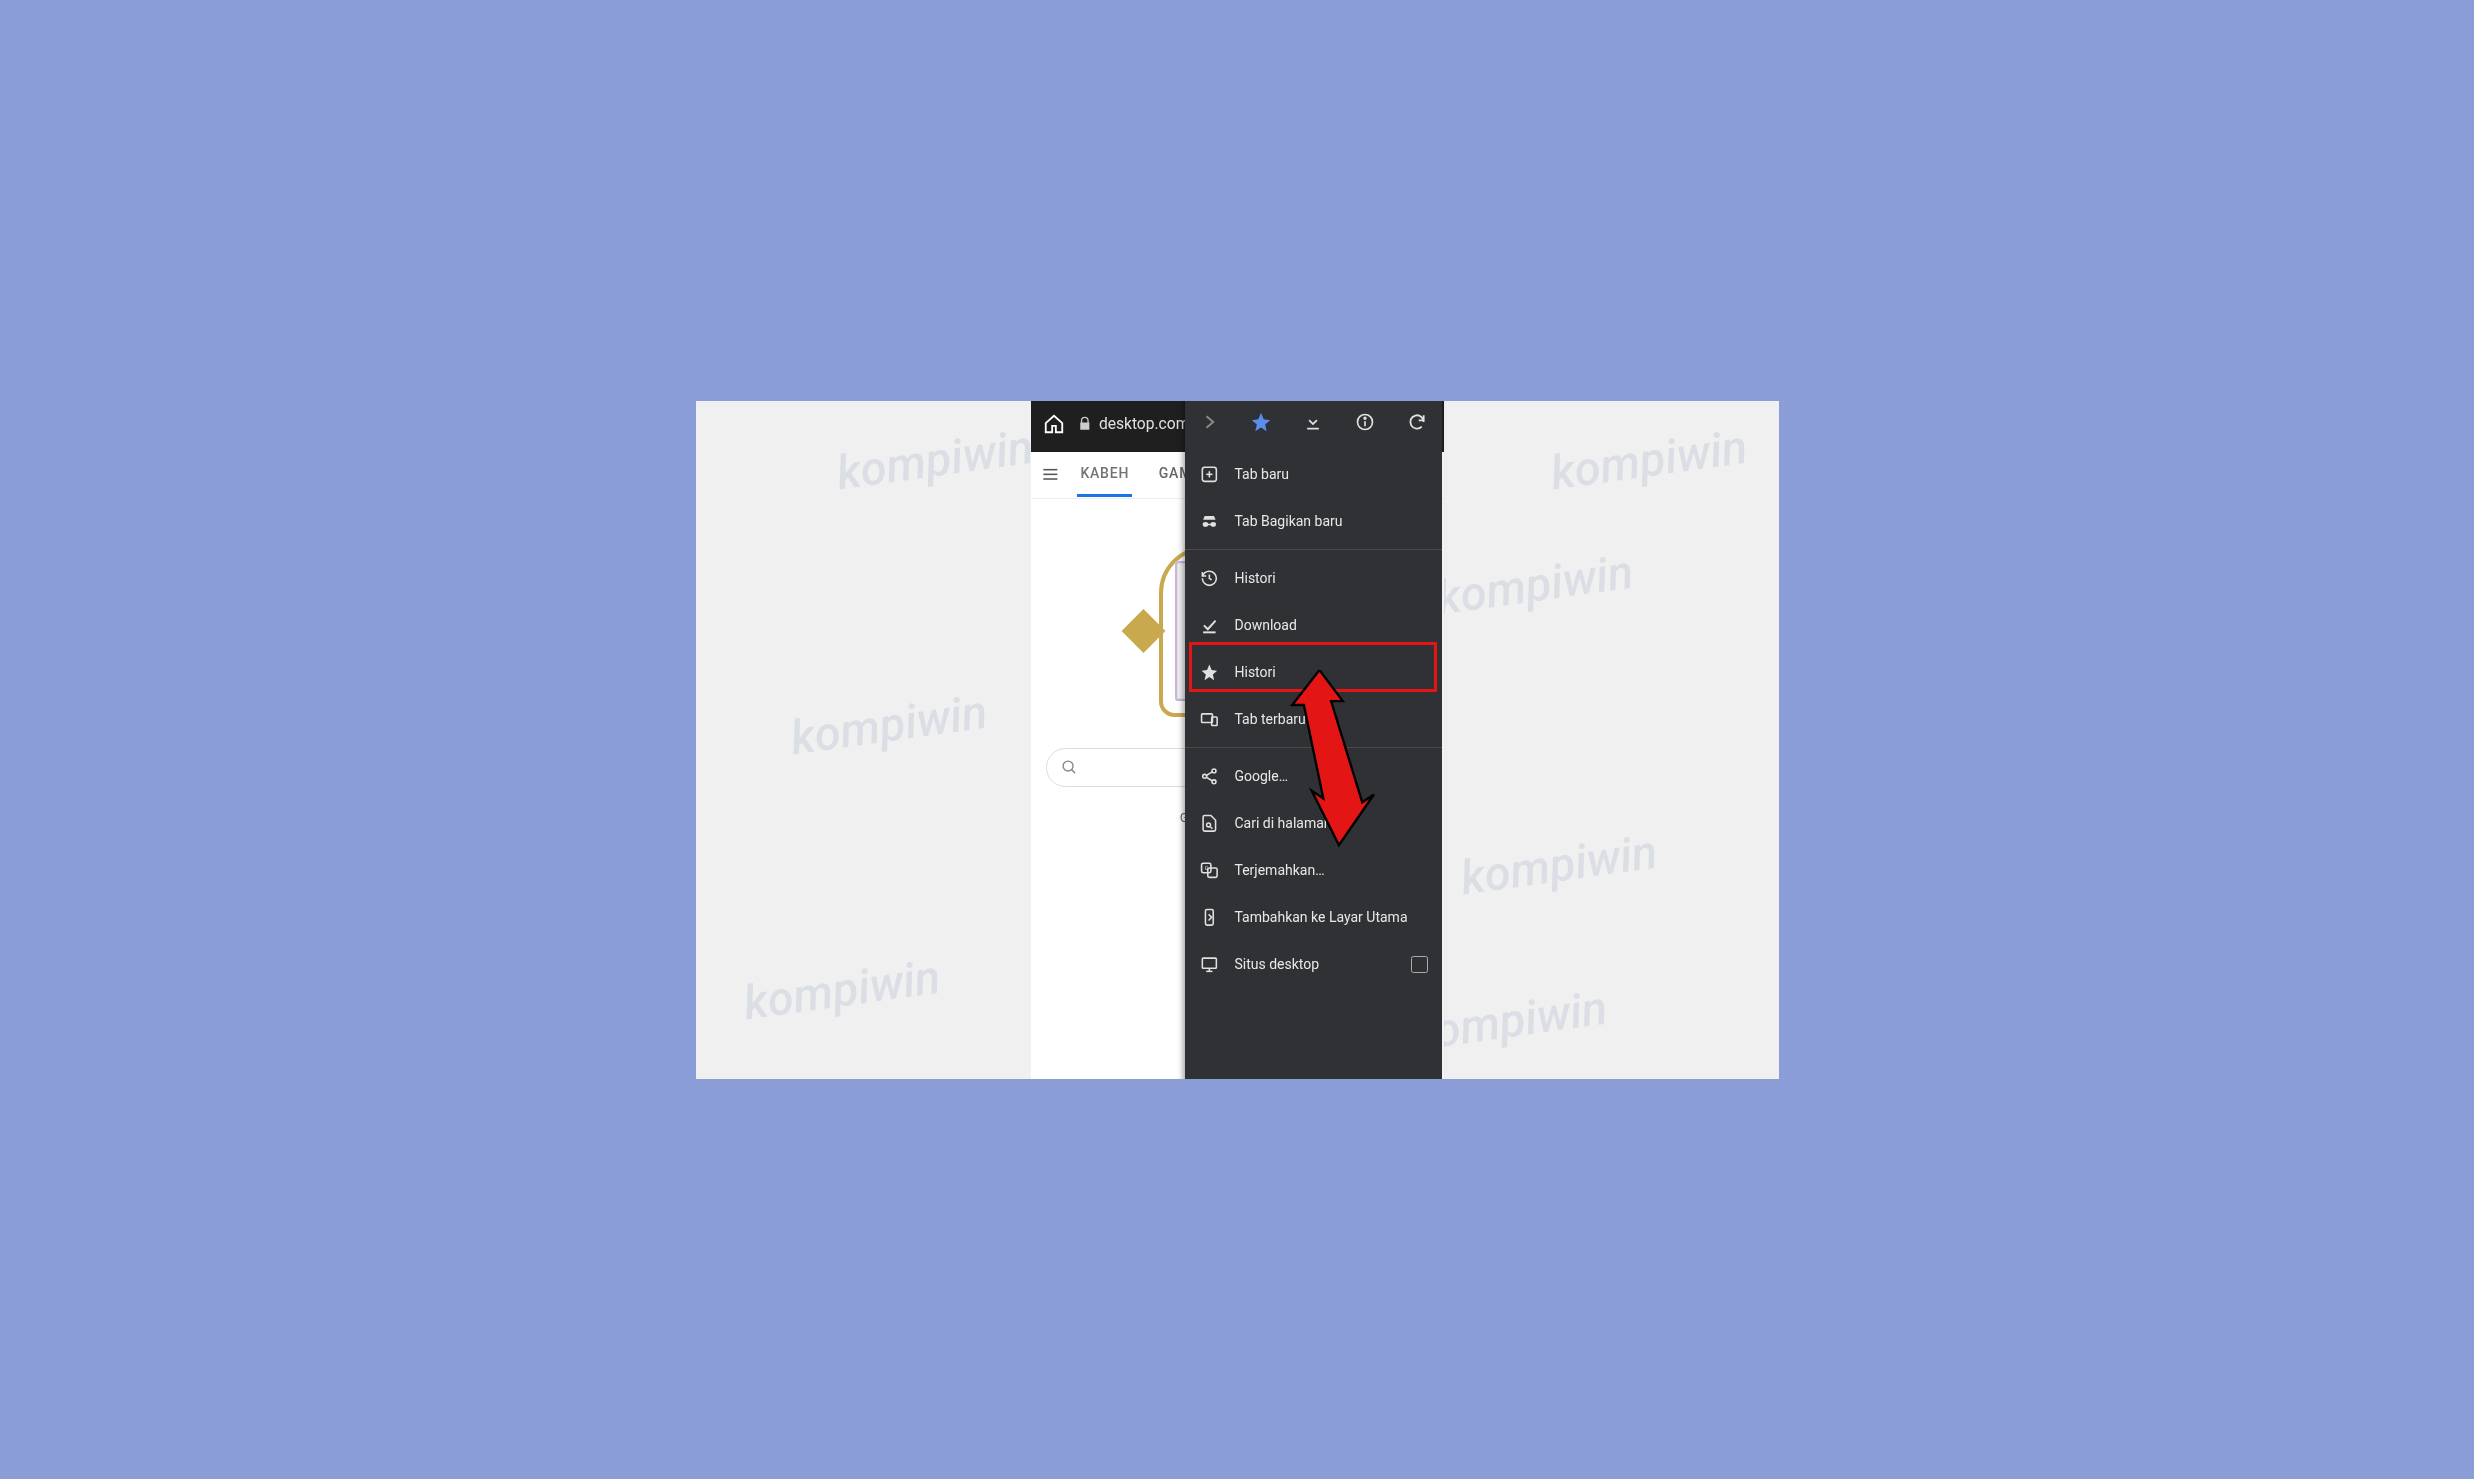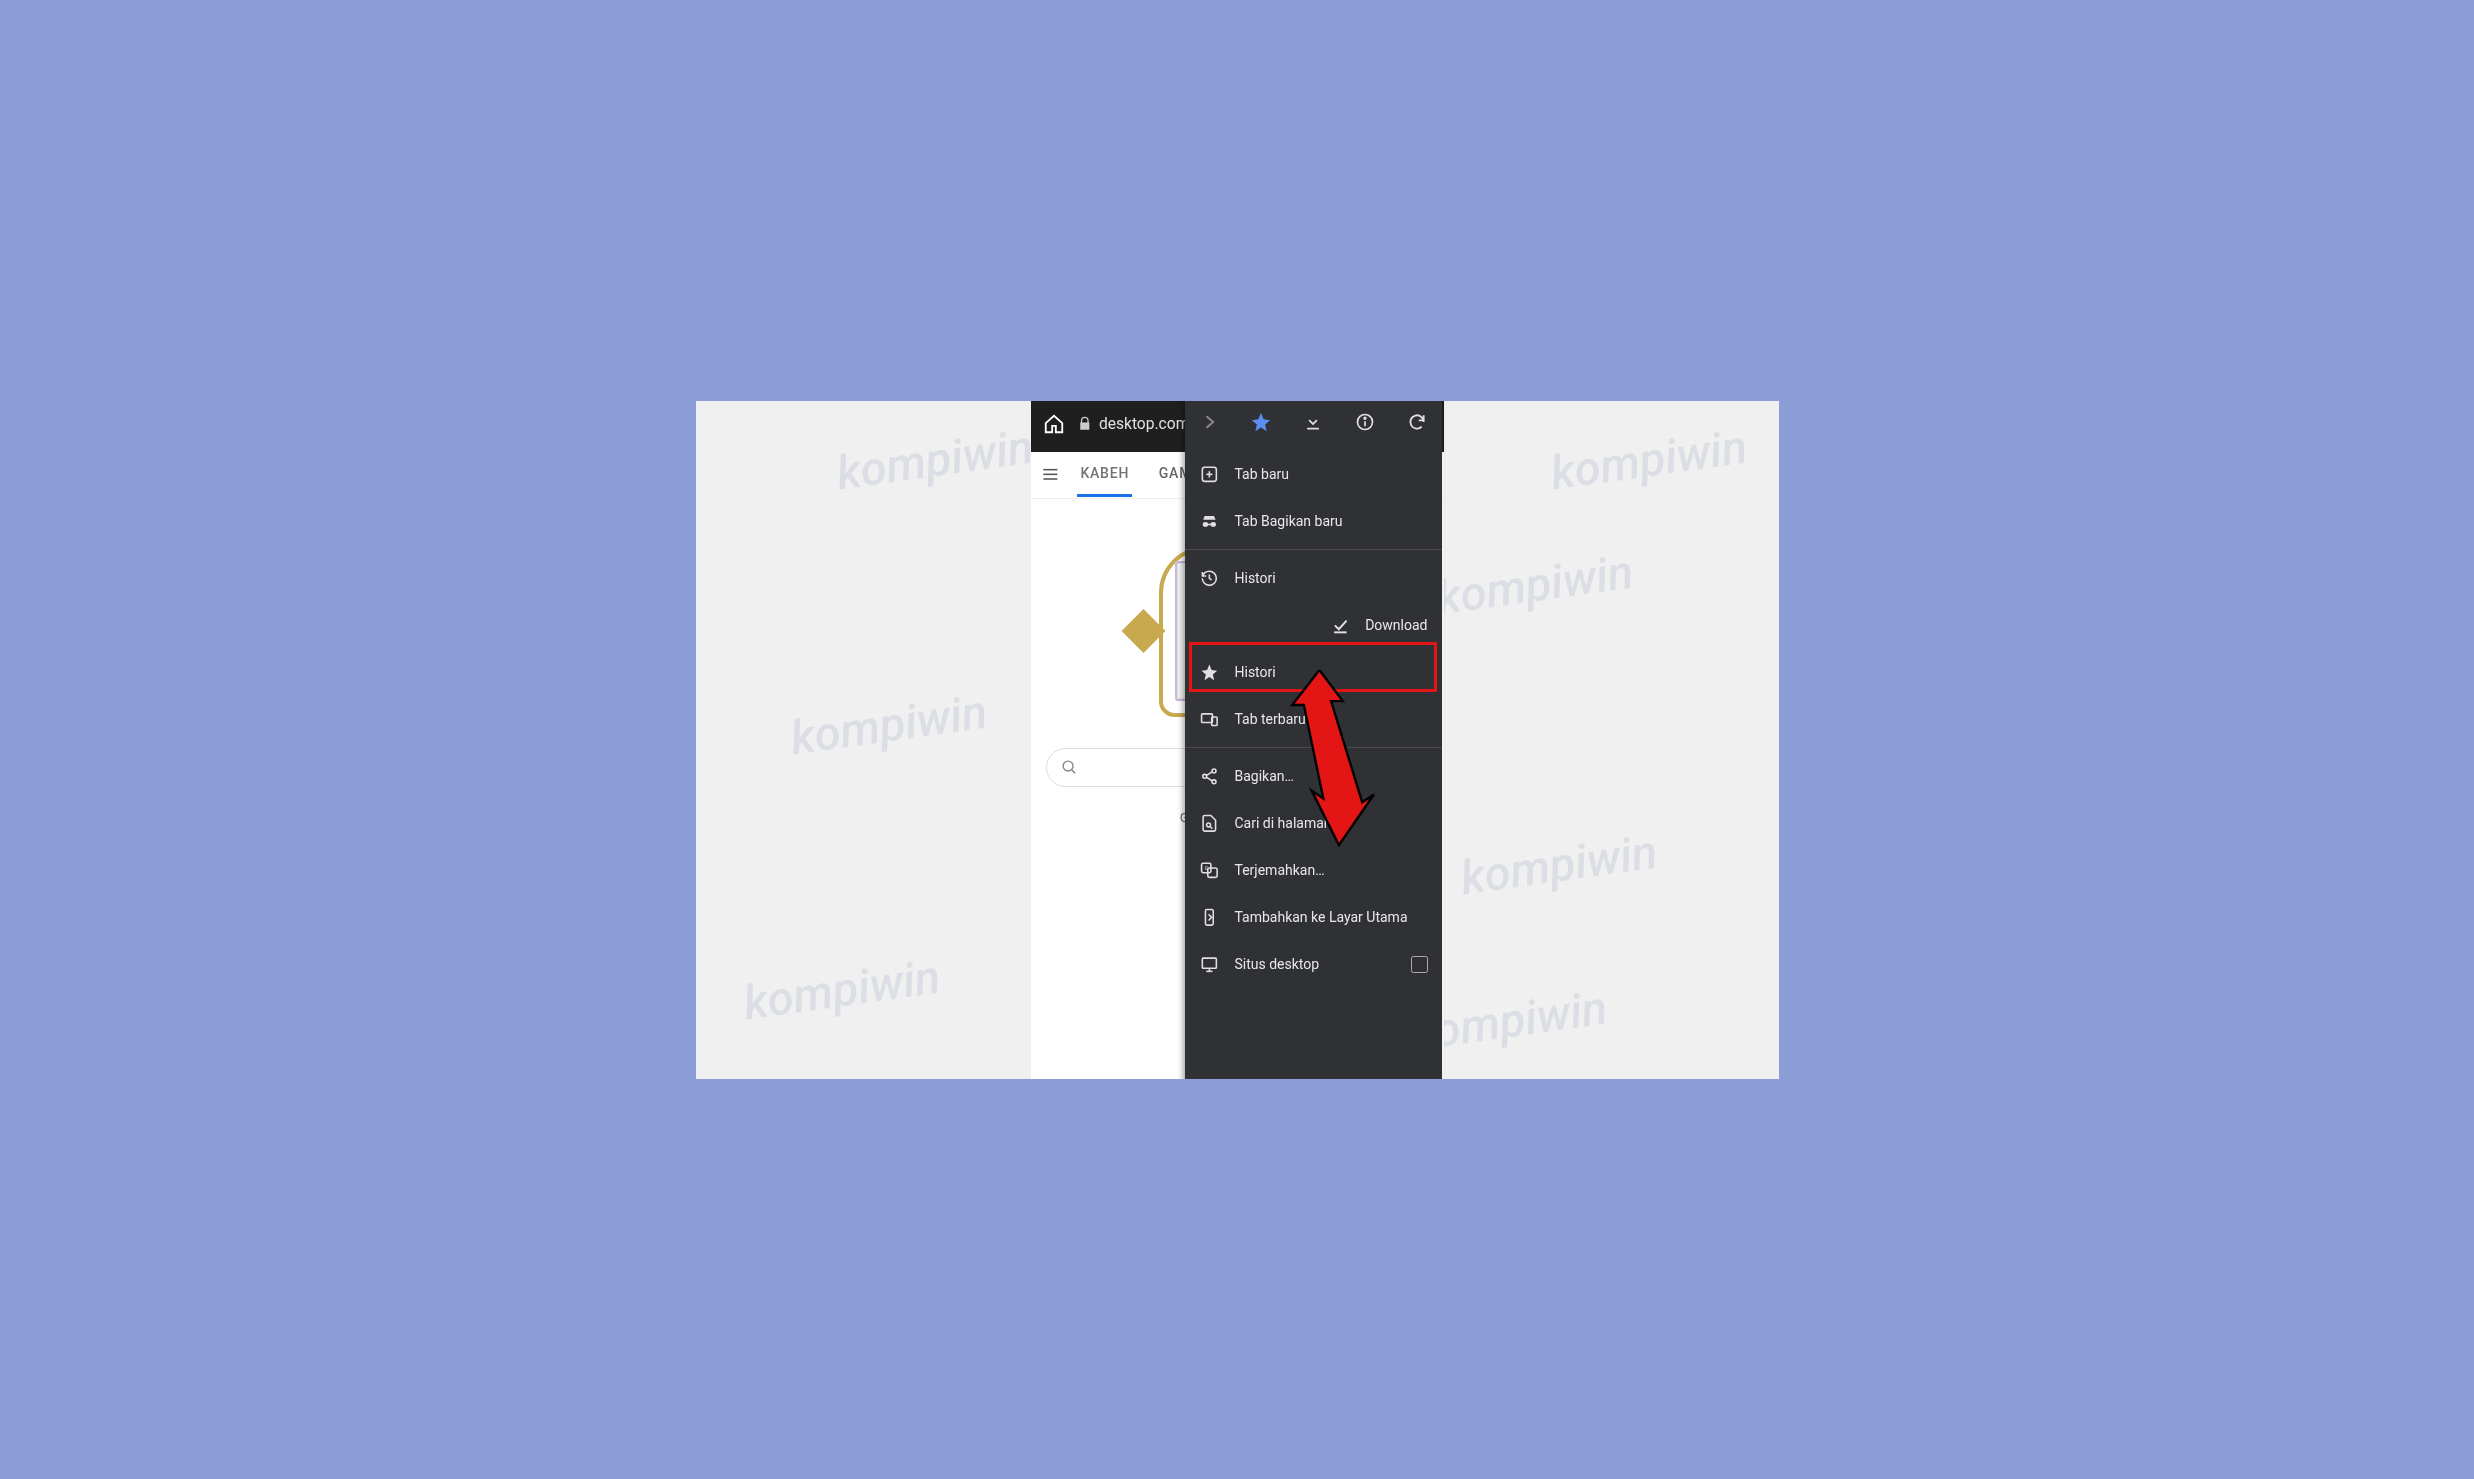--- a/index.html
+++ b/index.html
@@ -312,21 +312,21 @@
         <div class="menu-divider"></div>
         <div class="menu-item">
           <span class="icon">
               <svg width="18.7" height="18.7" viewBox="0 0 24 24" fill="none" stroke="#e0e0e0" stroke-width="2">
                 <path d="M3 12a9 9 0 109-9 9 9 0 00-8.7 7M3 4v5h5"></path>
                 <polyline points="12 7 12 12 15 14"></polyline>
               </svg>
             </span>
           <span>Histori</span>
         </div>
-        <div class="menu-item" style="position:relative;justify-content:flex-end;">
+        <div class="menu-item" style="position:relative;">
           <span class="icon">
               <svg width="18.7" height="18.7" viewBox="0 0 24 24" fill="none" stroke="#e0e0e0" stroke-width="2.5">
                 <polyline points="5 12 10 17 20 6"></polyline>
                 <line x1="4" y1="21" x2="20" y2="21"></line>
               </svg>
             </span>
           <span>Download</span>
         </div>
         <div class="menu-item">
           <span class="icon">
@@ -349,21 +349,21 @@
         <div class="menu-item">
           <span class="icon">
               <svg width="18.7" height="18.7" viewBox="0 0 24 24" fill="none" stroke="#e0e0e0" stroke-width="2">
                 <circle cx="18" cy="5" r="2.5"></circle>
                 <circle cx="6" cy="12" r="2.5"></circle>
                 <circle cx="18" cy="19" r="2.5"></circle>
                 <line x1="8" y1="11" x2="16" y2="6"></line>
                 <line x1="8" y1="13" x2="16" y2="18"></line>
               </svg>
             </span>
-          <span>Bagikan…</span>
+          <span>Google…</span>
         </div>
         <div class="menu-item">
           <span class="icon">
               <svg width="18.7" height="18.7" viewBox="0 0 24 24" fill="none" stroke="#e0e0e0" stroke-width="2">
                 <path d="M14 2H6a2 2 0 00-2 2v16a2 2 0 002 2h12a2 2 0 002-2V8l-6-6z"></path>
                 <circle cx="11" cy="14" r="2.5"></circle>
                 <line x1="13" y1="16" x2="16" y2="19"></line>
               </svg>
             </span>
           <span>Cari di halaman</span>

